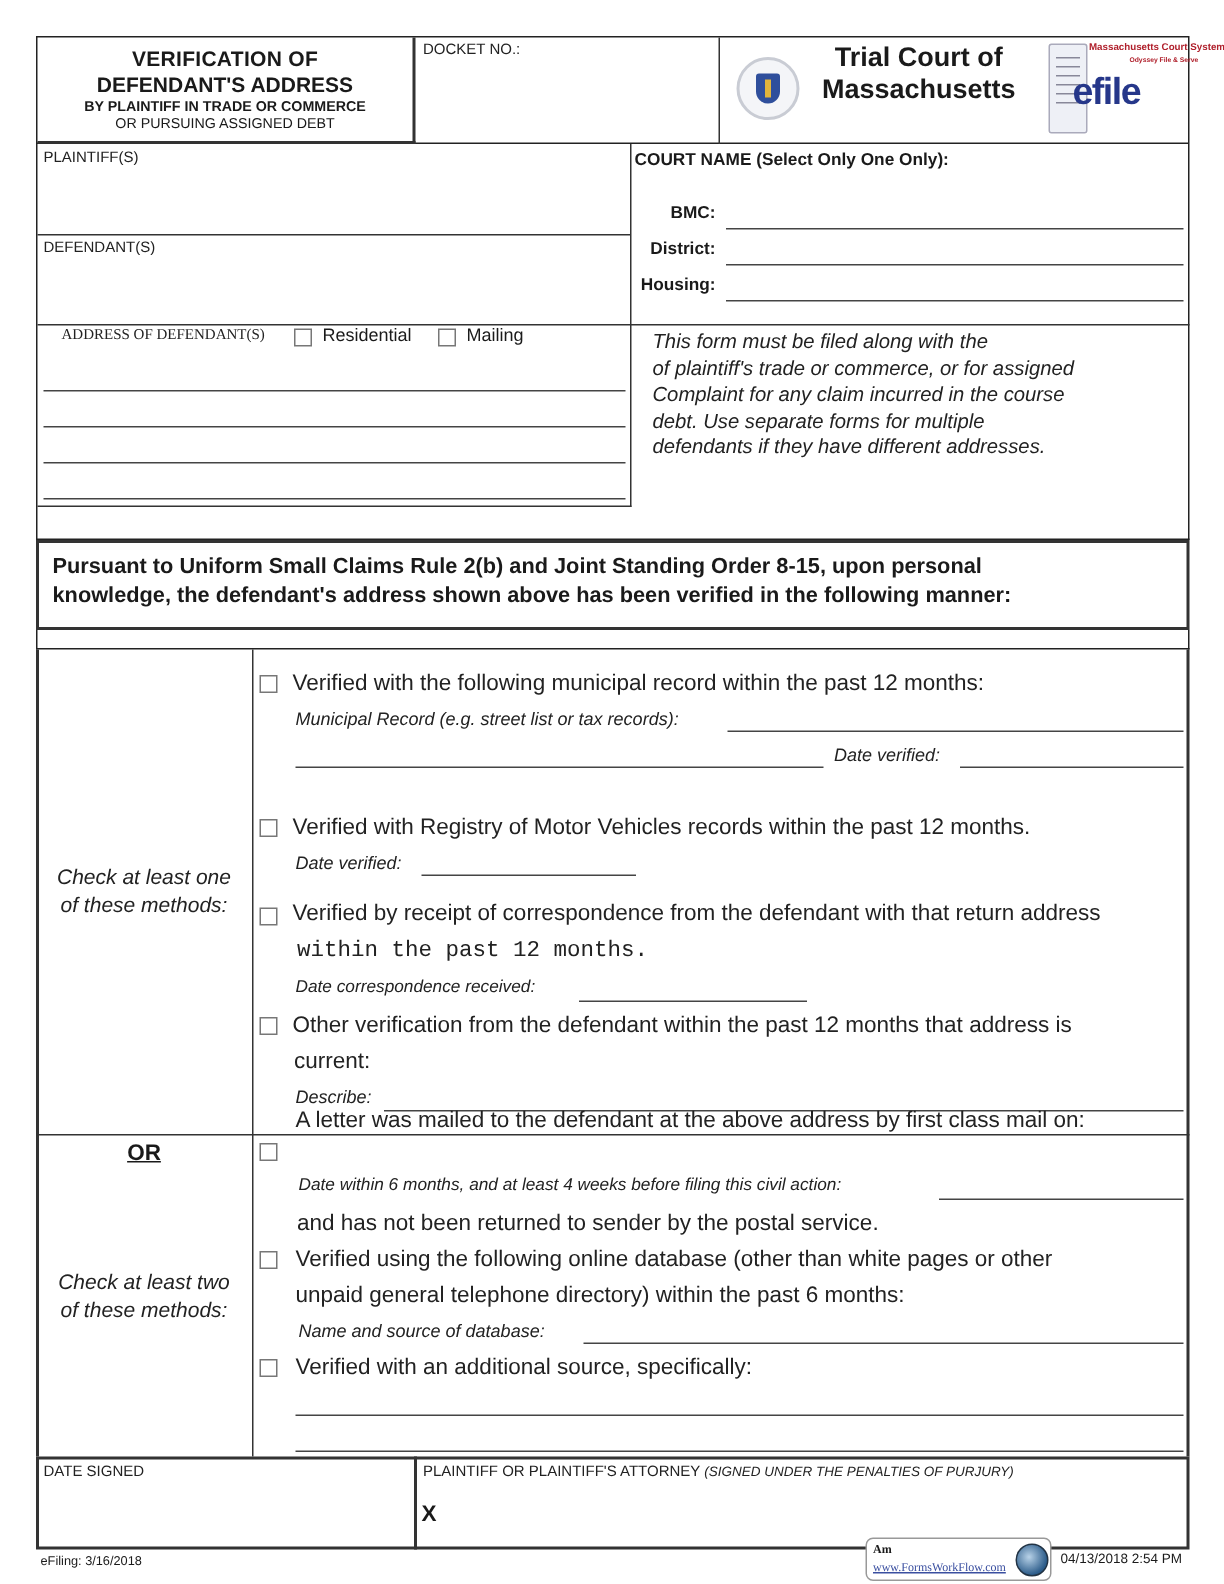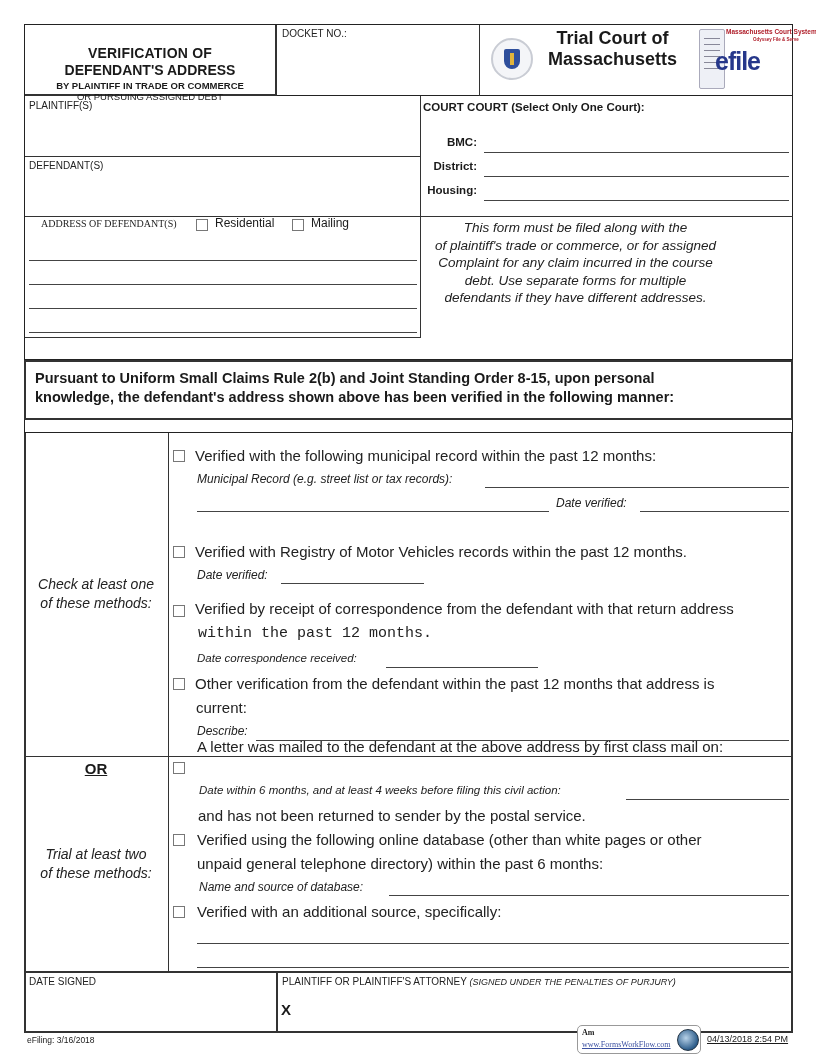--- a/index.html
+++ b/index.html
@@ -3,31 +3,31 @@
 <meta charset="utf-8">
 <style>
   * { box-sizing: border-box; margin: 0; padding: 0; }
   html, body { width: 816px; height: 1056px; background: #ffffff; }
   body { position: relative; font-family: "Liberation Sans", sans-serif; color: #1a1a1a; overflow: hidden; }
   .abs { position: absolute; }
   .line { position: absolute; background: #333; }
   .lbl { font-size: 10px; color: #222; }
   .chk { position: absolute; width: 12px; height: 12px; border: 1px solid #777; background: #fff; }
   .uline { position: absolute; height: 1px; background: #444; }
-  .ital { font-style: italic; text-align: center; }
+  .ital { font-style: italic; }
   .opt { font-size: 15px; color: #222; position: absolute; white-space: nowrap; }
   .sub { font-size: 12px; font-style: italic; color: #222; position: absolute; white-space: nowrap; }
 </style>
 </head>
 <body>
 
 <div class="abs" style="left:24px;top:24px;width:769px;height:72px;border:1px solid #222;"></div>
 
 <div class="abs" style="left:25px;top:25px;width:252px;height:71px;border-right:2px solid #333;border-bottom:2px solid #333;text-align:center;">
-  <div style="font-size:14px;font-weight:bold;margin-top:20px;letter-spacing:0.2px;">VERIFICATION OF</div>
+  <div style="font-size:14px;font-weight:bold;margin-top:6px;letter-spacing:0.2px;">VERIFICATION OF</div>
   <div style="font-size:14px;font-weight:bold;margin-top:1px;">DEFENDANT'S ADDRESS</div>
   <div style="font-size:9.5px;font-weight:bold;margin-top:2px;">BY PLAINTIFF IN TRADE OR COMMERCE</div>
   <div style="font-size:9.5px;font-weight:normal;">OR PURSUING ASSIGNED DEBT</div>
 </div>
 
 <div class="abs lbl" style="left:282px;top:28px;">DOCKET NO.:</div>
 <div class="abs" style="left:279px;top:42px;width:198px;height:52px;"></div>
 <div class="line" style="left:479px;top:25px;width:1px;height:71px;"></div>
 
 <div class="abs" style="left:491px;top:38px;width:42px;height:42px;border-radius:50%;border:2px solid #c9ccd4;background:#f4f5f8;">
@@ -70,21 +70,21 @@
 <div class="abs" style="left:215px;top:216px;font-size:12px;">Residential</div>
 <div class="chk" style="left:292px;top:219px;"></div>
 <div class="abs" style="left:311px;top:216px;font-size:12px;">Mailing</div>
 
 <div class="uline" style="left:29px;top:260px;width:388px;"></div>
 <div class="uline" style="left:29px;top:284px;width:388px;"></div>
 <div class="uline" style="left:29px;top:308px;width:388px;"></div>
 <div class="uline" style="left:29px;top:332px;width:388px;"></div>
 <div class="line" style="left:25px;top:337px;width:396px;height:1px;"></div>
 
-<div class="abs" style="left:423px;top:101px;font-size:11.5px;font-weight:bold;">COURT COURT (Select Only One Court):</div>
+<div class="abs" style="left:423px;top:101px;font-size:11.5px;font-weight:bold;">COURT NAME (Select Only One Only):</div>
 <div class="abs" style="left:420px;top:136px;width:57px;text-align:right;font-size:11.5px;font-weight:bold;">BMC:</div>
 <div class="uline" style="left:484px;top:152px;width:305px;"></div>
 <div class="abs" style="left:420px;top:160px;width:57px;text-align:right;font-size:11.5px;font-weight:bold;">District:</div>
 <div class="uline" style="left:484px;top:176px;width:305px;"></div>
 <div class="abs" style="left:420px;top:184px;width:57px;text-align:right;font-size:11.5px;font-weight:bold;">Housing:</div>
 <div class="uline" style="left:484px;top:200px;width:305px;"></div>
 
 <div class="abs ital" style="left:435px;top:219px;font-size:13.5px;line-height:17.6px;color:#222;white-space:nowrap;">
   <div>This form must be filed along with the</div>
   <div>of plaintiff's trade or commerce, or for assigned</div>
@@ -128,21 +128,21 @@
 <div class="uline" style="left:386px;top:667px;width:152px;"></div>
 
 <div class="chk" style="left:173px;top:678px;"></div>
 <div class="opt" style="left:195px;top:675px;">Other verification from the defendant within the past 12 months that address is</div>
 <div class="opt" style="left:196px;top:699px;">current:</div>
 <div class="sub" style="left:197px;top:724px;">Describe:</div>
 <div class="uline" style="left:256px;top:740px;width:533px;"></div>
 
 <div class="abs" style="left:26px;top:760px;width:140px;text-align:center;font-size:15px;font-weight:bold;text-decoration:underline;">OR</div>
 <div class="abs ital" style="left:26px;top:845px;width:140px;text-align:center;font-size:14px;line-height:19px;color:#222;">
-  <div>Trial at least two</div>
+  <div>Check at least two</div>
   <div>of these methods:</div>
 </div>
 
 <div class="chk" style="left:173px;top:762px;"></div>
 <div class="opt" style="left:197px;top:738px;">A letter was mailed to the defendant at the above address by first class mail on:</div>
 <div class="sub" style="left:199px;top:784px;font-size:11.5px;">Date within 6 months, and at least 4 weeks before filing this civil action:</div>
 <div class="uline" style="left:626px;top:799px;width:163px;"></div>
 <div class="opt" style="left:198px;top:807px;">and has not been returned to sender by the postal service.</div>
 
 <div class="chk" style="left:173px;top:834px;"></div>
@@ -167,13 +167,13 @@
 <div class="abs" style="left:281px;top:1001px;font-size:15px;font-weight:bold;">X</div>
 <div class="abs" style="left:296px;top:990px;width:494px;height:40px;"></div>
 
 <div class="abs" style="left:27px;top:1035px;font-size:8.5px;">eFiling: 3/16/2018</div>
 
 <div class="abs" style="left:577px;top:1025px;width:124px;height:29px;border:1px solid #999;border-radius:5px;background:#fff;">
   <div style="position:absolute;left:4px;top:2px;font-family:'Liberation Serif',serif;font-size:8px;font-weight:bold;">Am</div>
   <div style="position:absolute;left:4px;top:14px;font-family:'Liberation Serif',serif;font-size:8px;color:#3a4fa0;text-decoration:underline;white-space:nowrap;">www.FormsWorkFlow.com</div>
   <div style="position:absolute;left:99px;top:3px;width:22px;height:22px;border-radius:50%;background:radial-gradient(circle at 40% 40%,#b8d2e8,#2c5c8a 70%);border:1px solid #234;"></div>
 </div>
-<div class="abs" style="left:707px;top:1034px;font-size:9px;text-decoration:underline;">04/13/2018 2:54 PM</div>
+<div class="abs" style="left:707px;top:1034px;font-size:9px;">04/13/2018 2:54 PM</div>
 
 </body></html>

